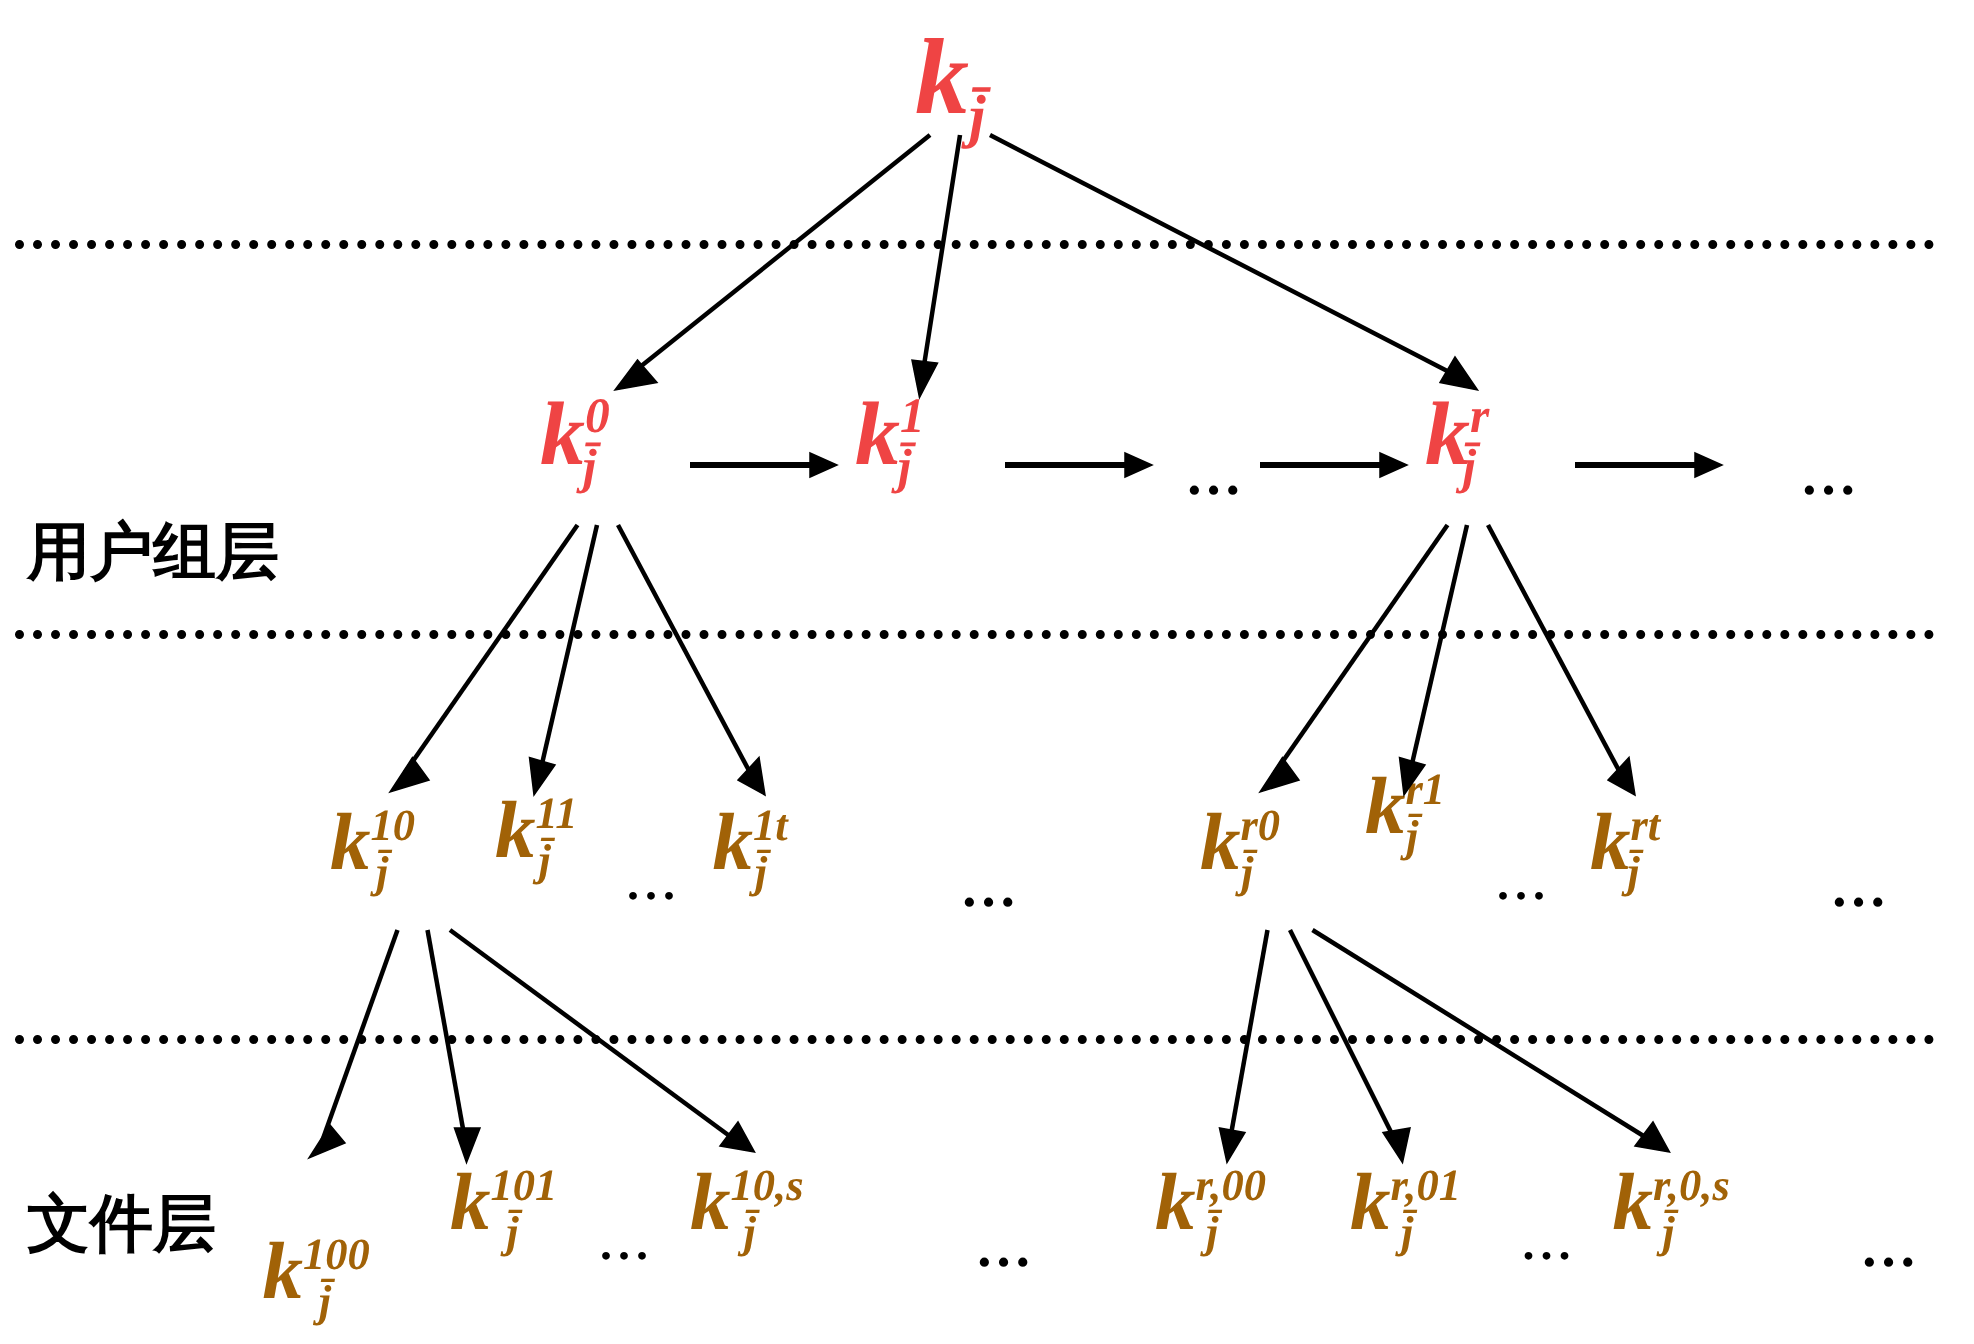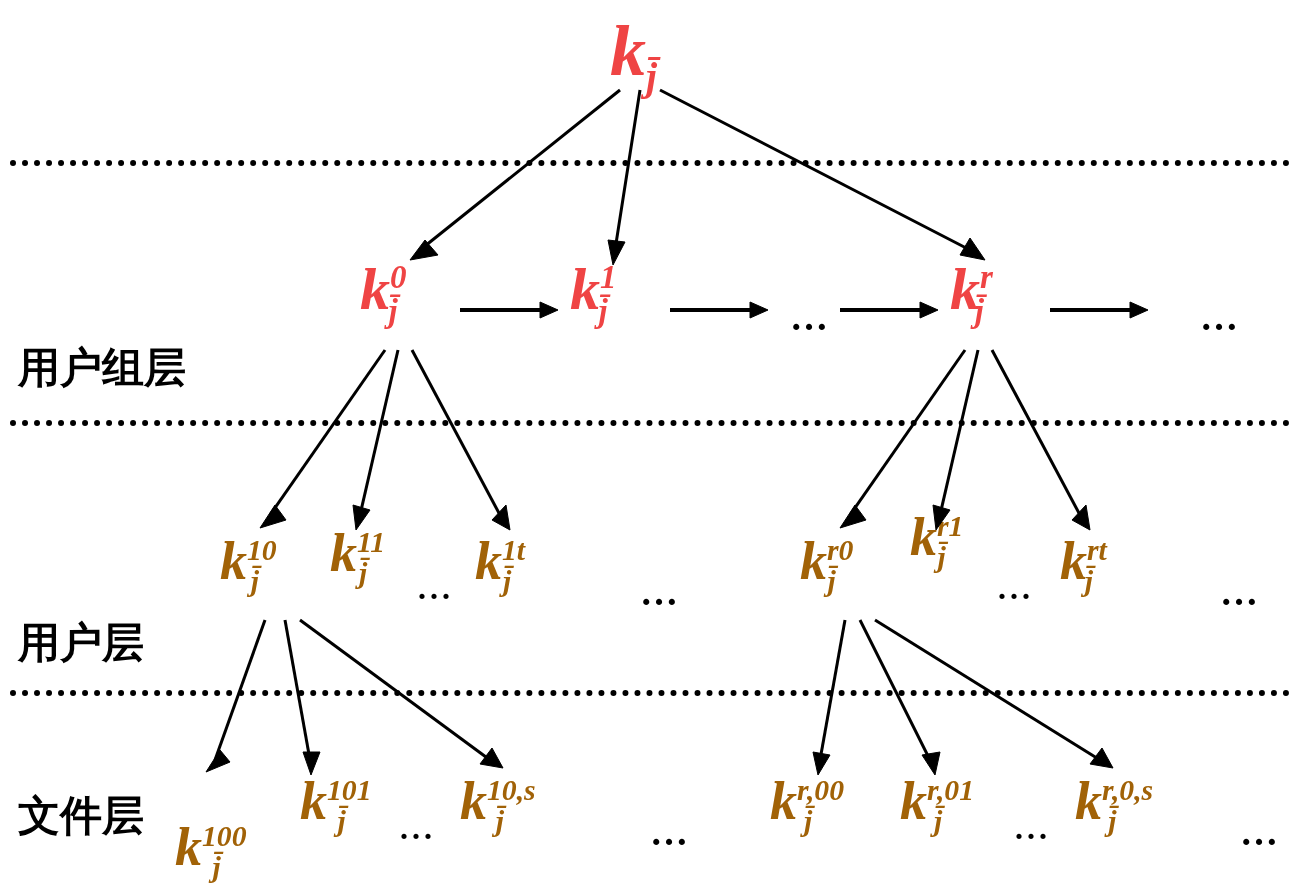--- a/index.html
+++ b/index.html
@@ -67,21 +67,20 @@
       stroke: #000;
       fill: none;
     }
   </style>
 </head>
 <body>
 
 <div class="container">
 
   <div class="layer-label" style="left:18px; top:340px;">用户组层</div>
-  <div class="layer-label" style="left:18px; top:615px;">用户层</div>
   <div class="layer-label" style="left:18px; top:788px;text-align:center;">文件层</div>
 
   <div class="dotted-line" style="top:160px;"></div>
   <div class="dotted-line" style="top:420px;"></div>
   <div class="dotted-line" style="top:690px;"></div>
 
   <div class="formula" style="left:610px; top:10px; font-size:72px;">
     <span>k</span><span class="sub">j̄</span>
   </div>
 

